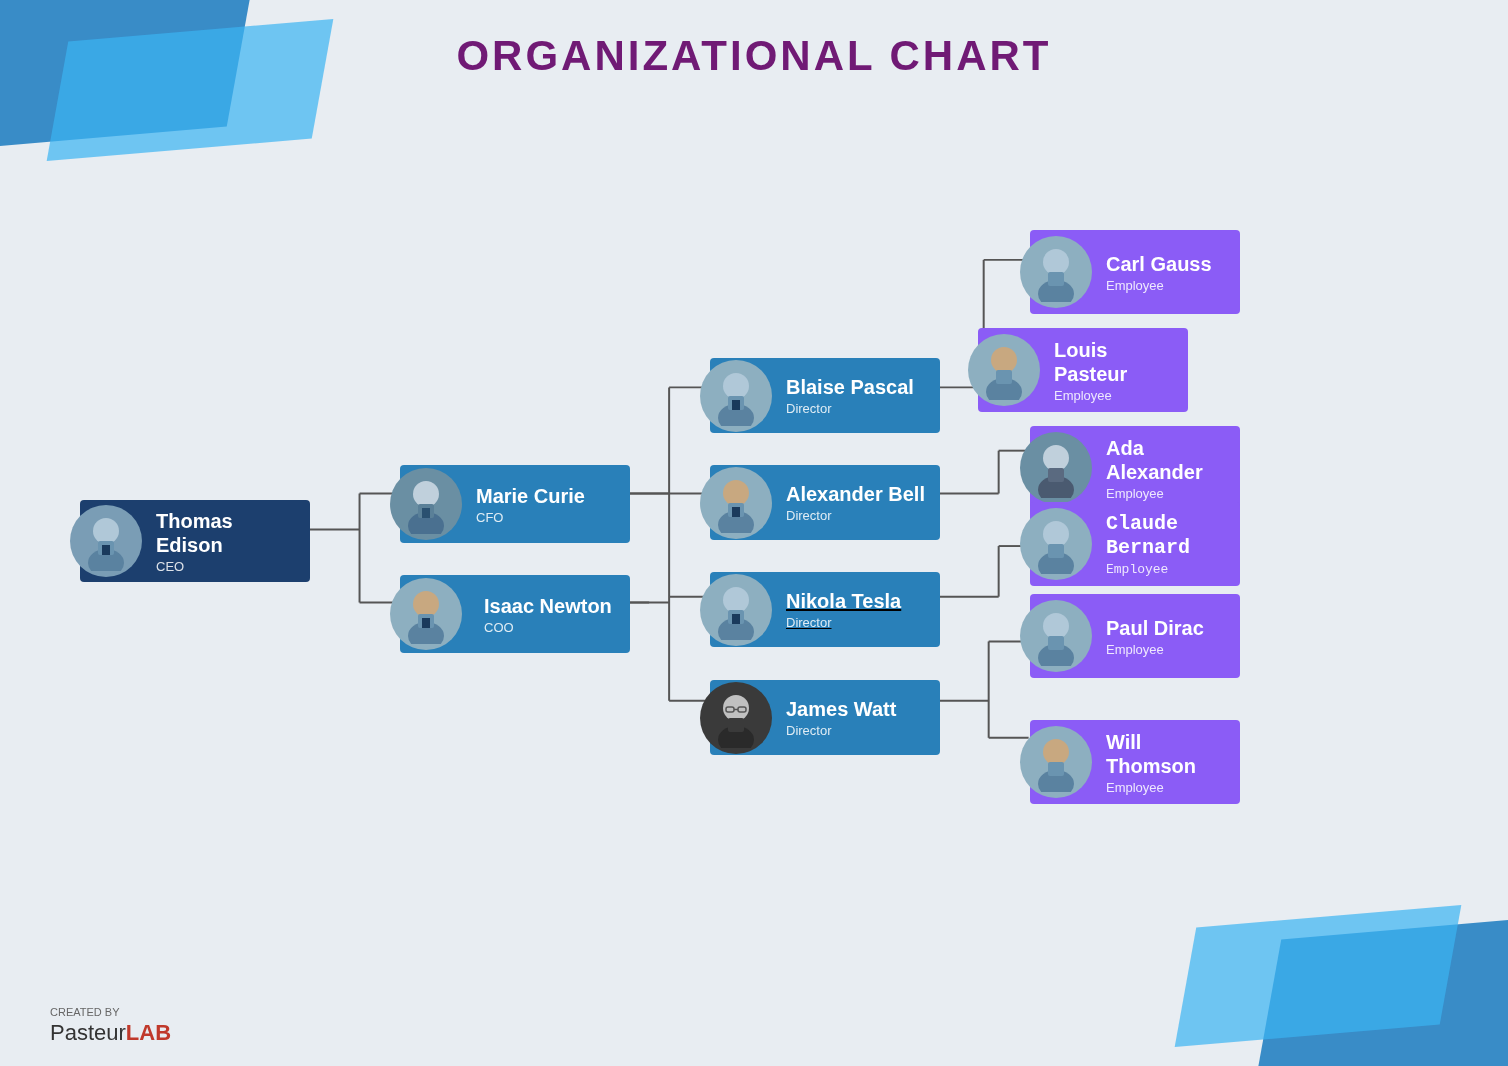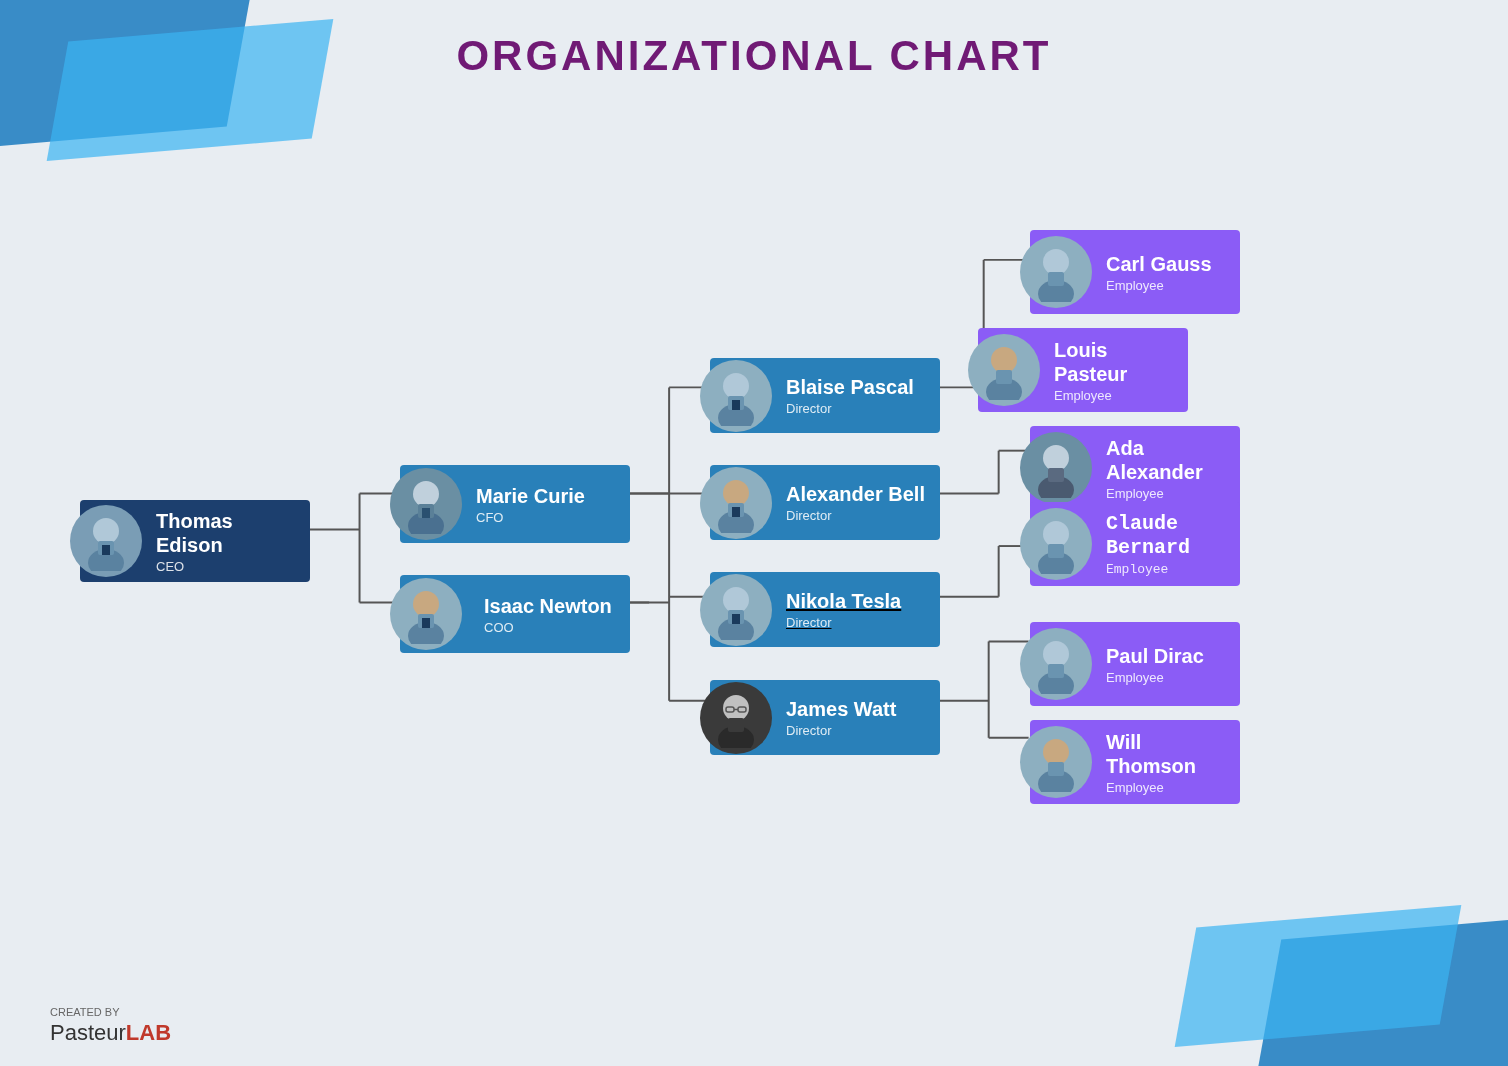--- a/index.html
+++ b/index.html
@@ -173,21 +173,21 @@
     
     .node-emp {
       background: #8b5cf6;
       width: 210px;
       height: 84px;
     }
     .node-gauss    { left: 1000px; top: 120px; }
     .node-pasteur  { left: 948px; top: 218px; }
     .node-lovelace { left: 1000px; top: 316px; }
     .node-bernard  { left: 1000px; top: 392px; font-family: Liberation Mono, monospace; }
-    .node-dirac    { left: 1000px; top: 512px; }
+    .node-dirac    { left: 1000px; top: 484px; }
     .node-thomson  { left: 1000px; top: 610px; }
 
     
     
     .avatar-female { background: #6a8fa3; }
     .avatar-glasses { background: #3a3a3a; }
     .avatar-emp { background: #8dafc0; }
 
     
     .footer {

